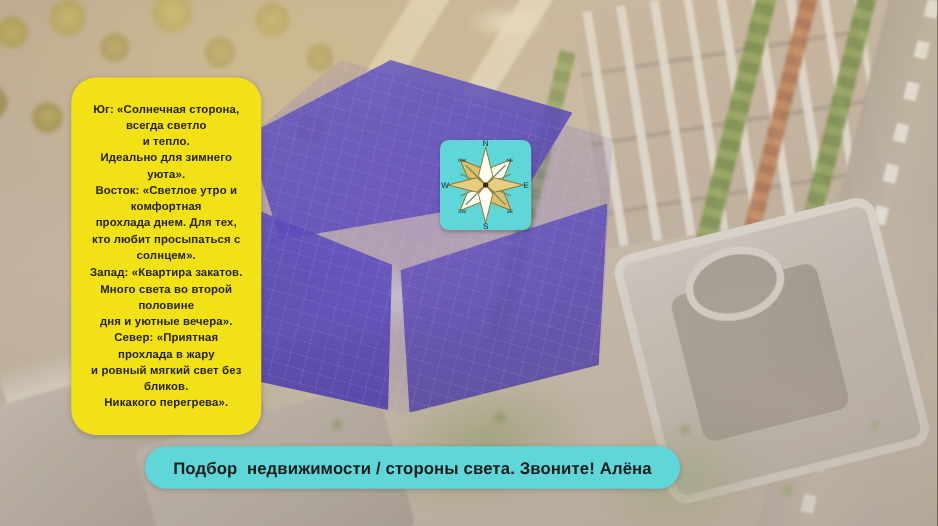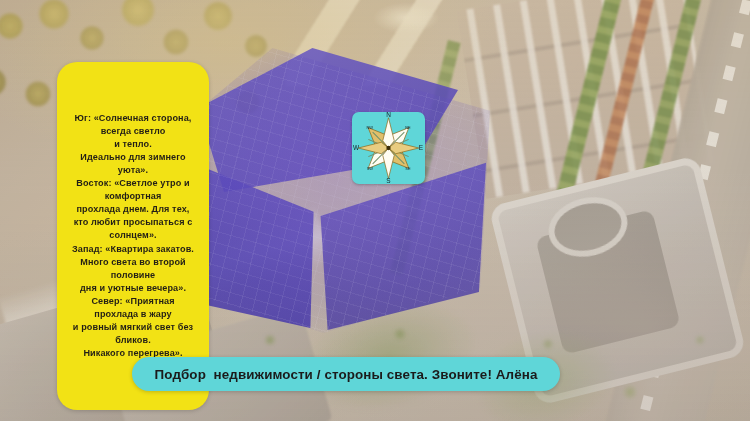--- a/index.html
+++ b/index.html
@@ -197,35 +197,35 @@
   
   .compass{
     position:absolute;left:352px;top:112px;width:73px;height:72px;
     background:#5fd6d8;border-radius:7px;
     box-shadow:0 1px 3px rgba(0,0,0,.25);
   }
   .compass svg{display:block;width:100%;height:100%;}
 
   
   .yellow-card{
-    position:absolute;left:57px;top:62px;width:152px;height:348px;
+    position:absolute;left:57px;top:62px;width:152px;height:286px;
     background:#f2e215;border-radius:20px;
     display:flex;align-items:center;justify-content:center;
     box-shadow:0 1px 4px rgba(0,0,0,.18);
   }
   .yellow-card p{
     margin:0;padding:0 6px;
     font-size:9.1px;line-height:13.1px;font-weight:bold;
     color:#231f16;text-align:center;letter-spacing:.1px;
     white-space:pre-line;
   }
 
   
   .cta{
-    position:absolute;left:132px;top:357px;width:428px;height:34px;
+    position:absolute;left:116px;top:357px;width:428px;height:34px;
     background:#5fd6d8;border-radius:19px;
     display:flex;align-items:center;justify-content:center;
     box-shadow:0 1px 4px rgba(0,0,0,.20);
   }
   .cta span{
     font-size:13.4px;font-weight:bold;color:#1b1b1b;white-space:pre;letter-spacing:.1px;
   }
 </style>
 </head>
 <body>

